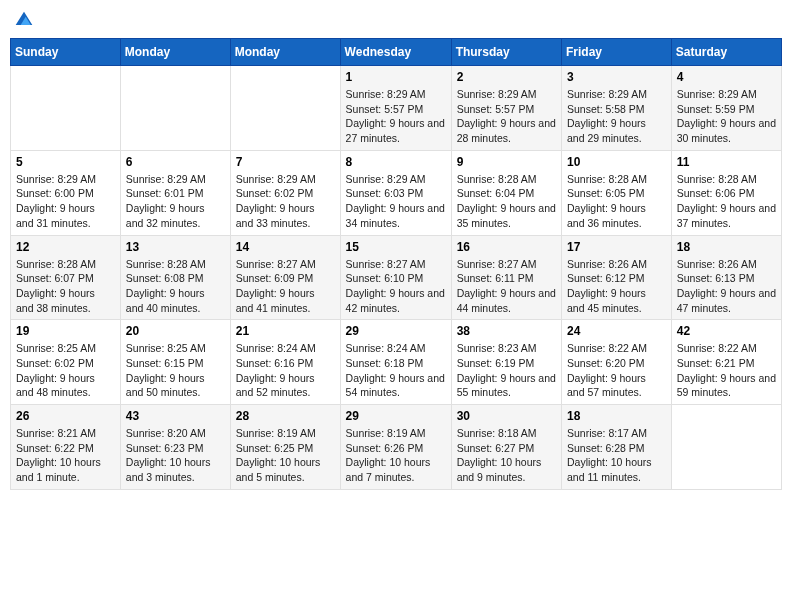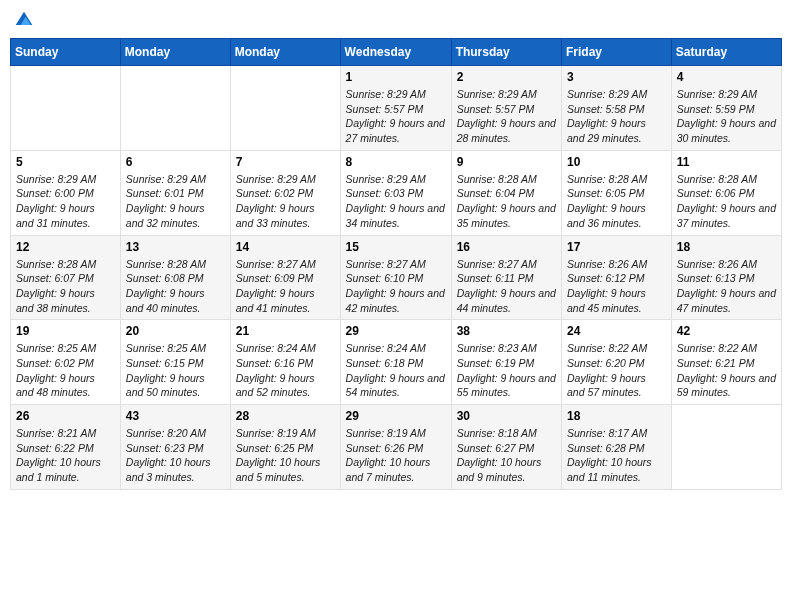--- a/index.html
+++ b/index.html
@@ -83,21 +83,20 @@
     .day-num {
       font-weight: bold;
       font-size: 12px;
       margin-bottom: 3px;
       display: block;
     }
     .cell-info {
       font-size: 10.5px;
       line-height: 1.4;
       color: #222;
-      font-style: italic;
     }
     .empty {
       background: #fff;
     }
   </style>
 </head>
 <body>
 
 <div class="header">
   <div class="logo">

